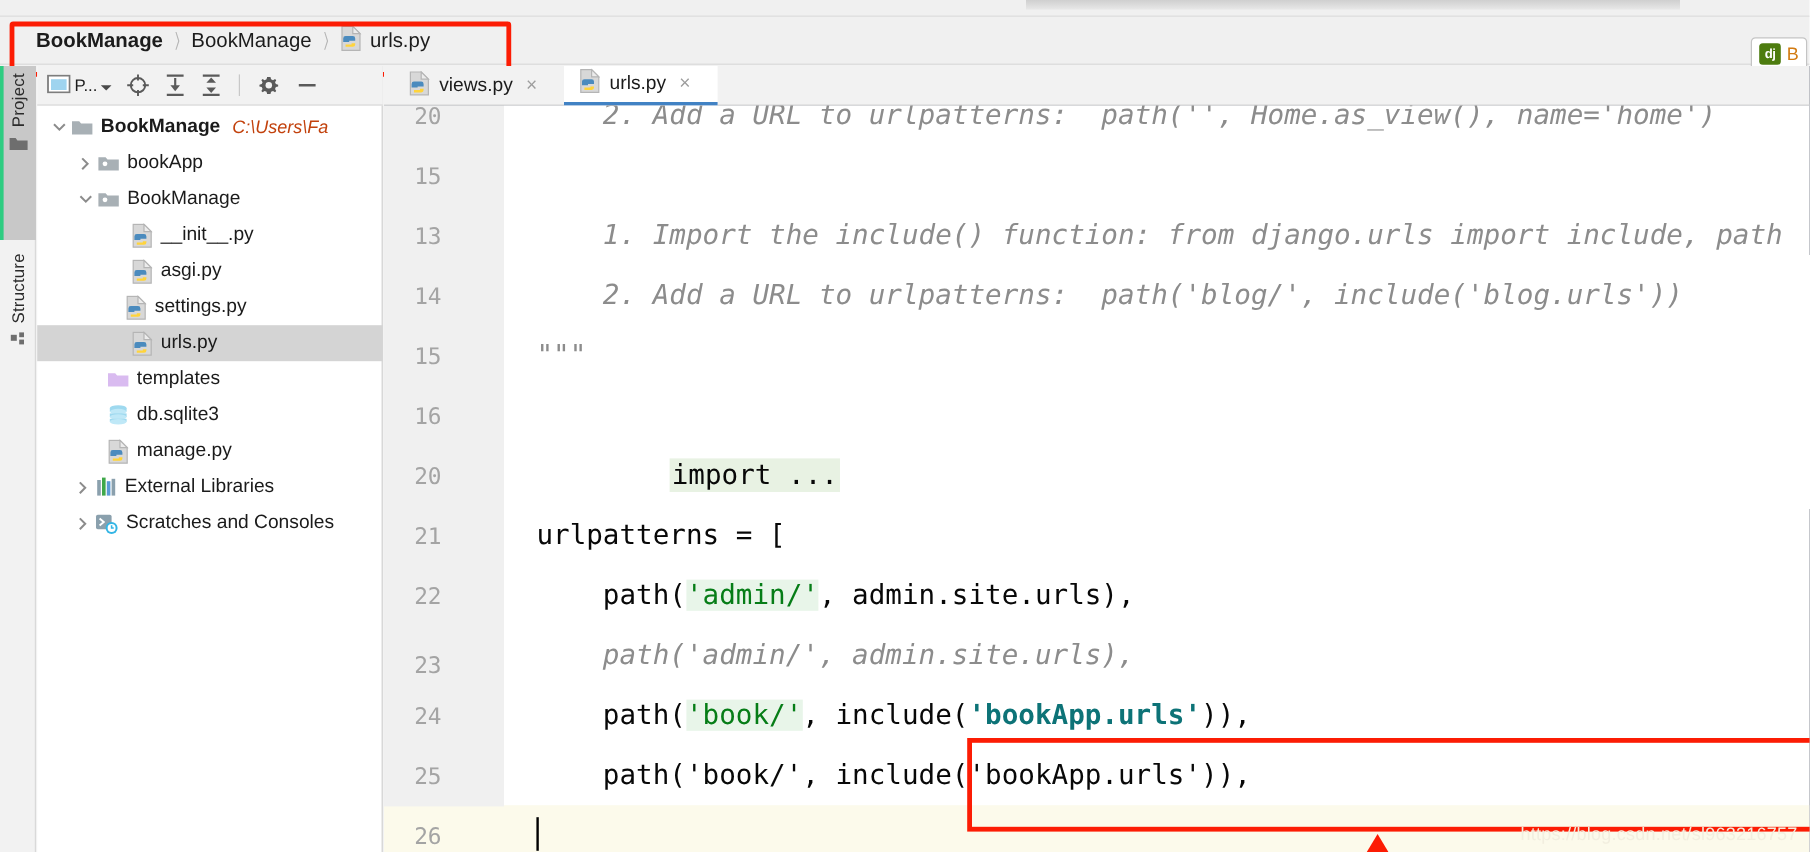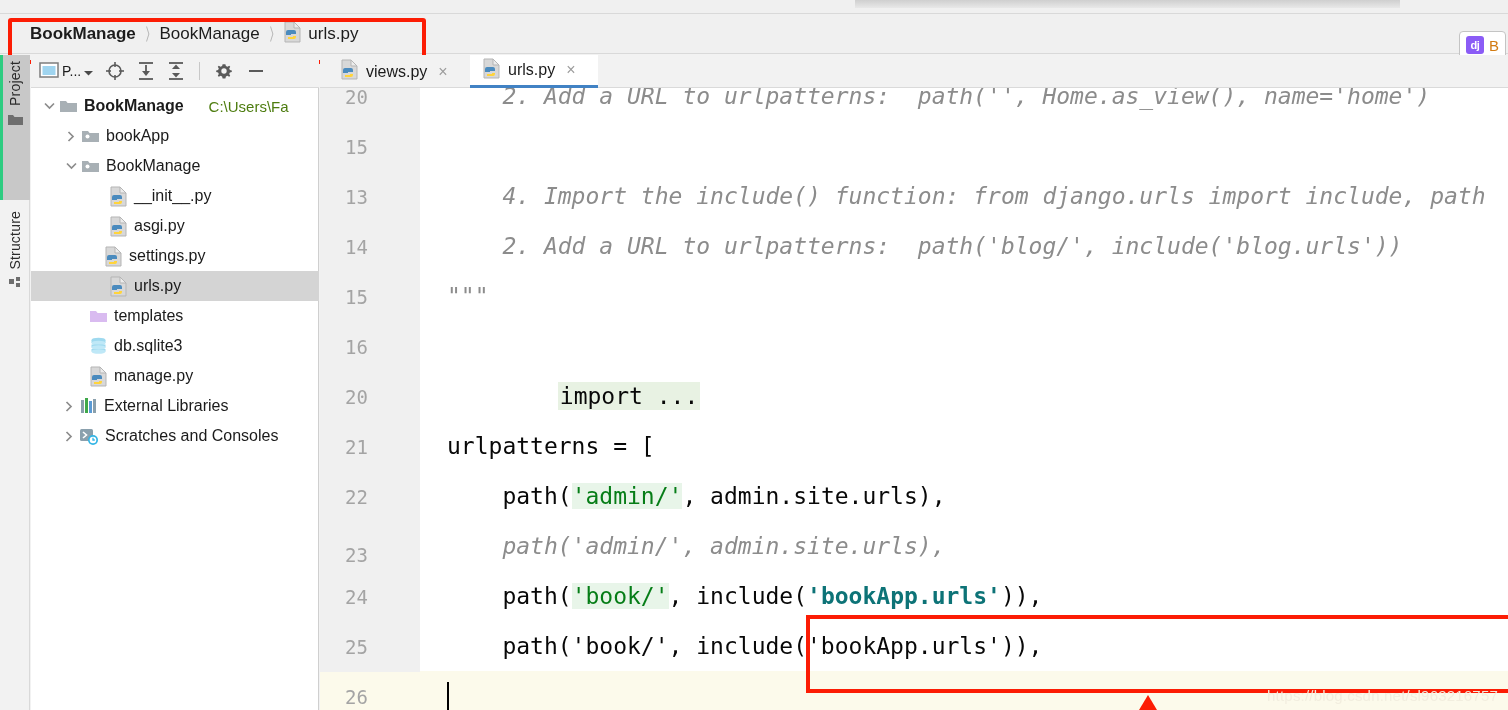--- a/index.html
+++ b/index.html
@@ -82,21 +82,21 @@
     background: #ffffff;
     border: 1px solid #c4c4c4;
     border-radius: 4px;
     display: flex;
     align-items: center;
     padding: 0 6px;
     gap: 5px;
   }
   .dj-badge {
     width: 18px; height: 18px;
-    background: #8b5cf6;
+    background: #4d7c0f;
     border-radius: 3px;
     color: #ffffff;
     font-size: 11px;
     font-weight: bold;
     display: flex;
     align-items: center;
     justify-content: center;
     letter-spacing: -0.5px;
   }
   .dj-text {
@@ -205,21 +205,21 @@
     display: flex;
     align-items: center;
     justify-content: center;
     color: #9a9a9a;
     font-size: 12px;
     flex: 0 0 auto;
   }
   .ticon { flex: 0 0 auto; display: flex; align-items: center; margin-right: 6px; }
   .tlabel { flex: 0 0 auto; }
   .tlabel.bold { font-weight: bold; }
-  .tpath { color: #4d7c0f; margin-left: 25px; font-size: 15px; }
+  .tpath { color: #c2410c; margin-left: 10px; font-size: 15px; font-style: italic; }
 
   
   .editor-area {
     position: absolute;
     left: 320px; top: 55px;
     width: 1188px; height: 655px;
     background: #0f172a;
   }
   .tabbar {
     position: absolute;
@@ -717,21 +717,21 @@
       <div class="fold-marker" style="top:546px">
         <svg width="18" height="18" viewBox="0 0 18 18">
           <path d="M2 9 L9 2 L16 9 L16 16 L2 16 z" fill="#ffffff" stroke="#b8b8b8" stroke-width="1.4"></path>
           <line x1="5" y1="11" x2="13" y2="11" stroke="#9a9a9a" stroke-width="1.5"></line>
         </svg>
       </div>
     </div>
 
     <div class="code">
       <div class="cline doc" style="top:-17px">    2. Add a URL to urlpatterns:  path('', Home.as_view(), name='home')</div>
-      <div class="cline doc" style="top:83px">    4. Import the include() function: from django.urls import include, path</div>
+      <div class="cline doc" style="top:83px">    1. Import the include() function: from django.urls import include, path</div>
       <div class="cline doc" style="top:133px">    2. Add a URL to urlpatterns:  path('blog/', include('blog.urls'))</div>
       <div class="cline doc" style="top:183px">"""</div>
 
       <div class="cline" style="top:233px">
         <span class="fold-chip">import ...</span>
       </div>
 
       <div class="cline" style="top:283px"></div>
       <div class="cline" style="top:333px">urlpatterns = [</div>
 

